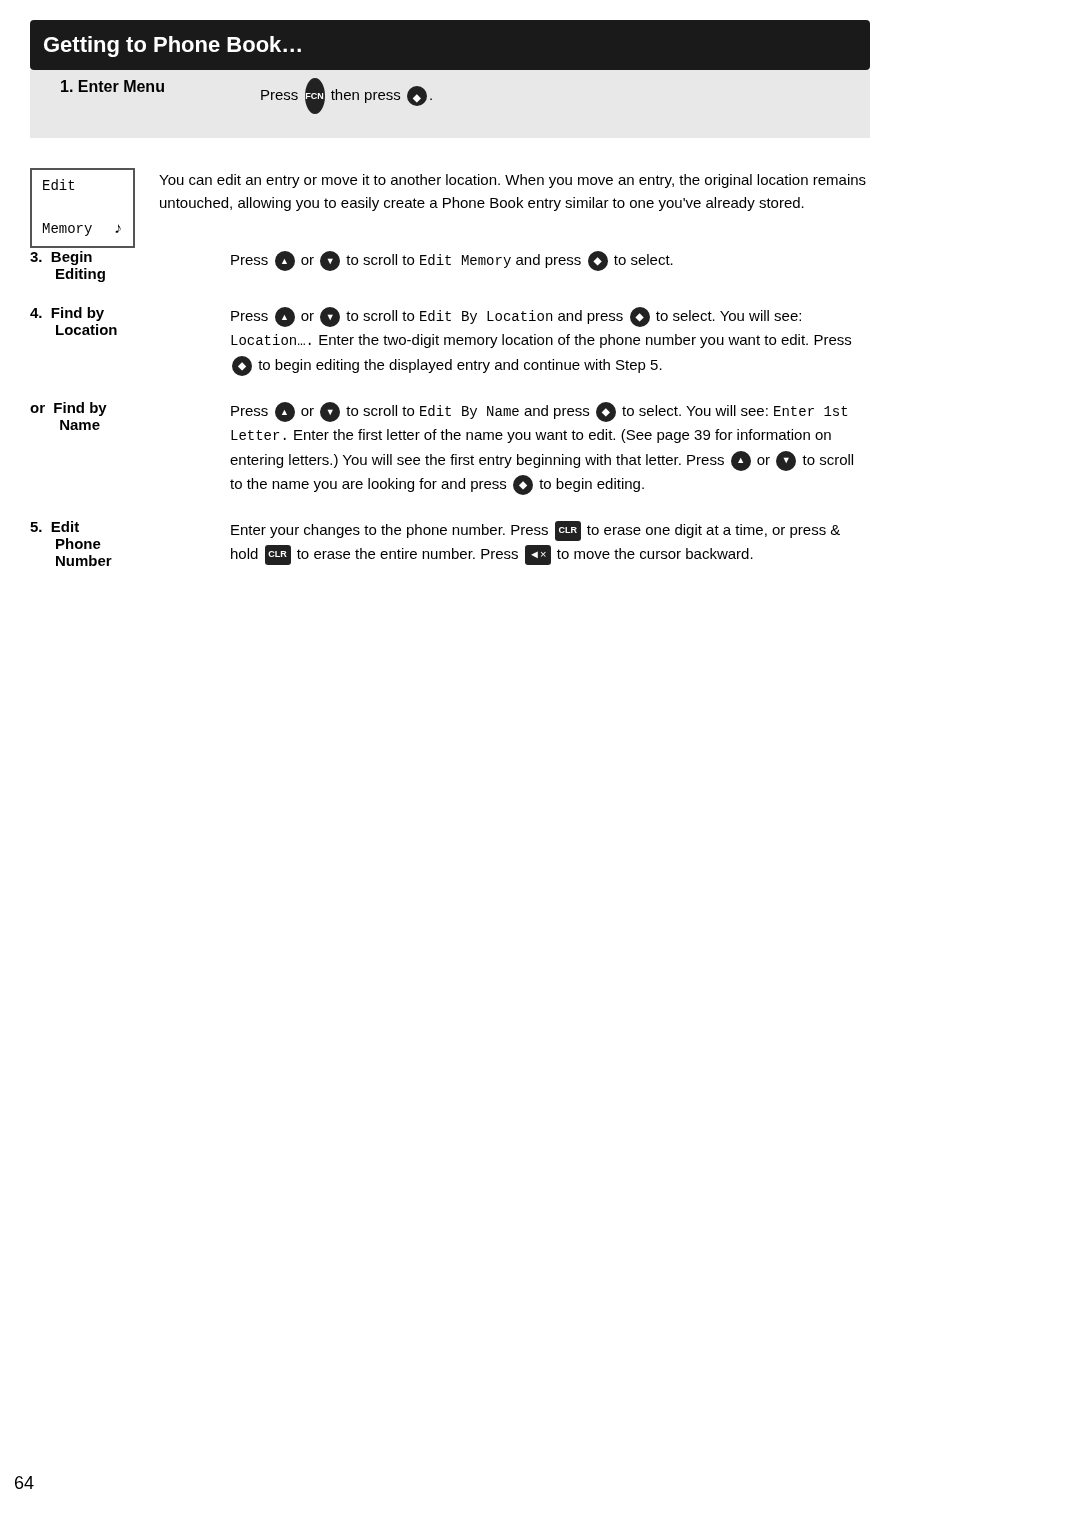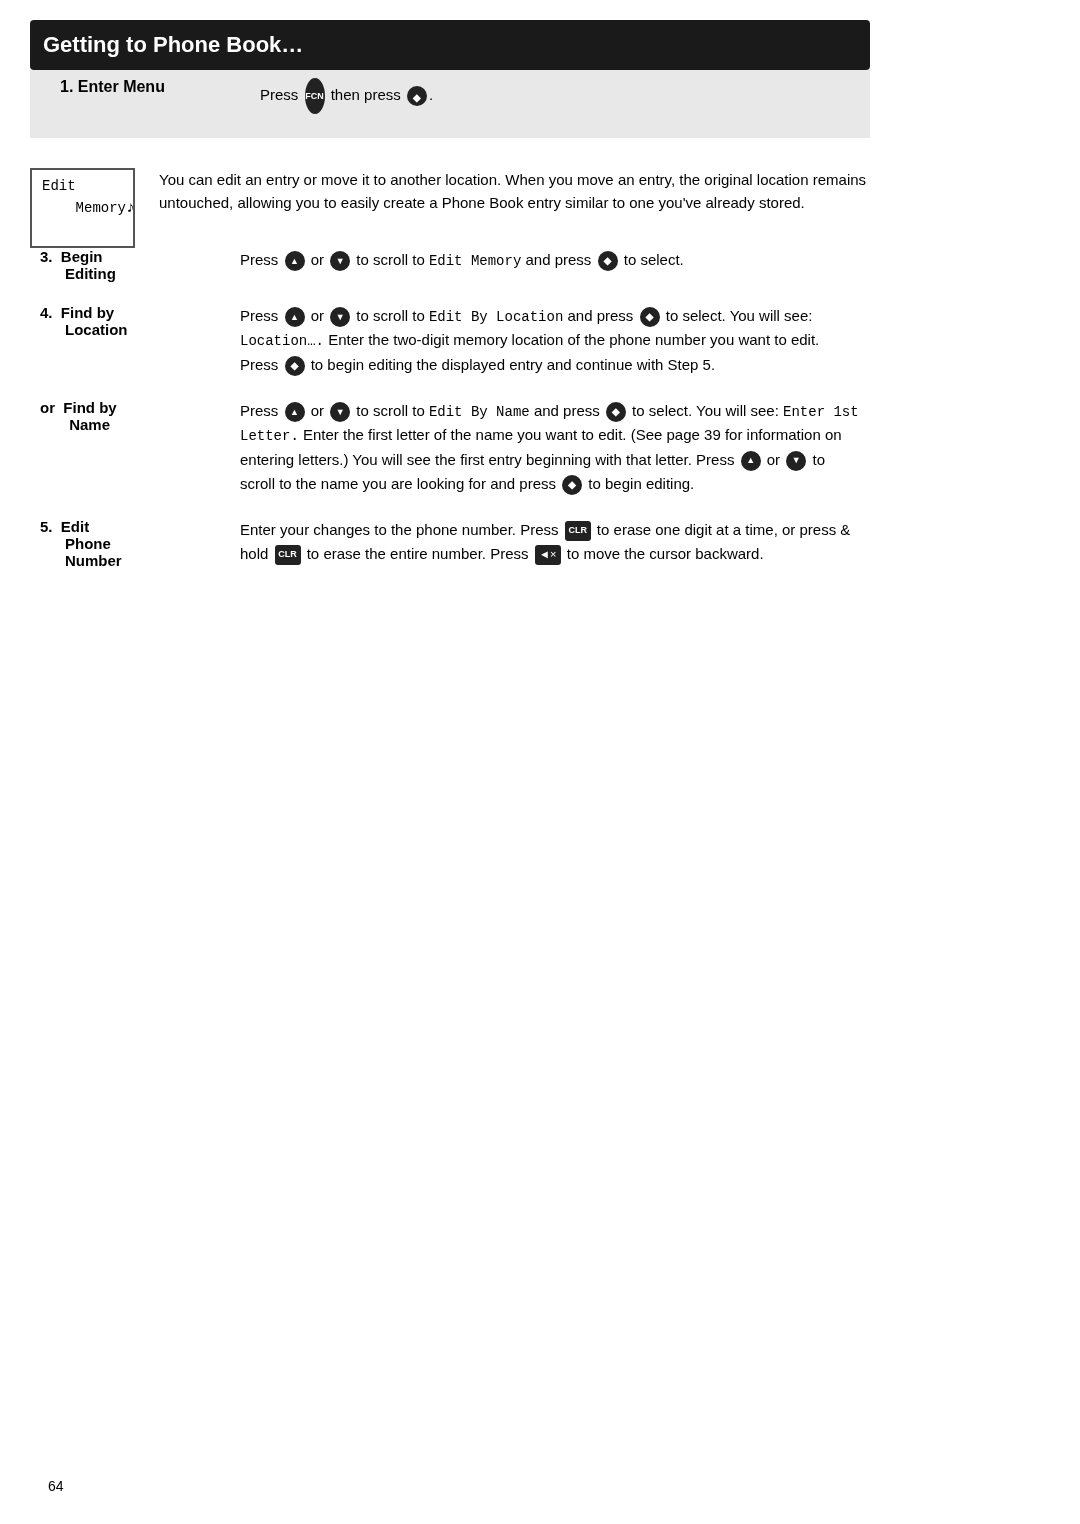--- a/index.html
+++ b/index.html
@@ -128,21 +128,21 @@
     
     .sidebar-box {
       min-width: 105px;
       max-width: 105px;
       border: 2px solid #555;
       padding: 8px 10px;
       height: 80px;
       font-family: 'Courier New', Courier, monospace;
       font-size: 14px;
       display: flex;
-      flex-direction: row;
+      flex-direction: column;
       justify-content: space-between;
     }
     .sidebar-box .box-line1 {
       display: flex;
       justify-content: space-between;
     }
     .sidebar-box .box-icon {
       font-size: 16px;
     }
 
@@ -157,21 +157,21 @@
 
     
     .intro-para {
       font-size: 15px;
       line-height: 1.55;
       margin-bottom: 24px;
     }
 
     
     .steps-container {
-      margin: 0 40px;
+      margin: 0 30px;
       padding: 0 0 30px 0;
     }
 
     .step-block {
       display: flex;
       align-items: flex-start;
       margin-bottom: 22px;
     }
     .step-label {
       min-width: 200px;
@@ -183,22 +183,22 @@
     .step-content {
       flex: 1;
       font-size: 15px;
       line-height: 1.6;
     }
 
     
     .page-number {
       position: absolute;
       bottom: 30px;
-      left: 48px;
-      font-size: 14px;
+      left: 14px;
+      font-size: 18px;
     }
 
     
     .right-content {
       flex: 1;
     }
   </style>
 </head>
 <body>
 

